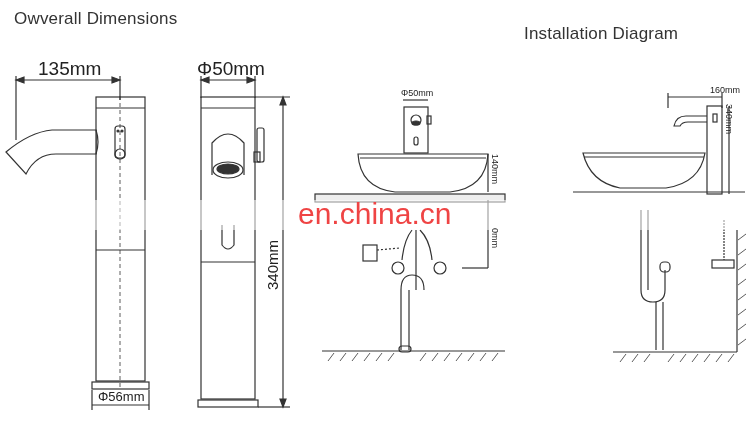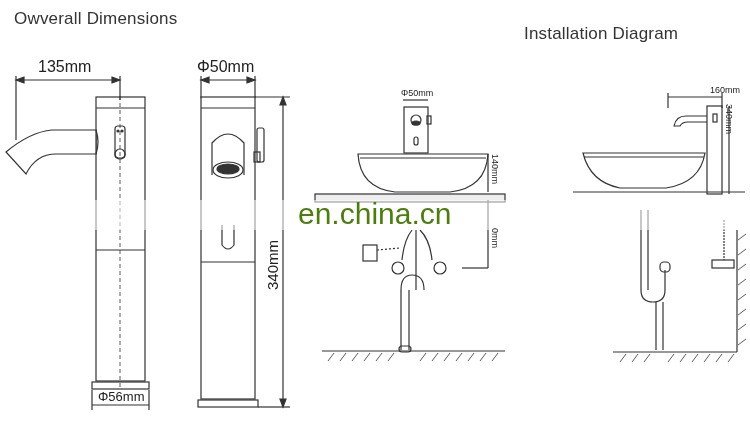--- a/index.html
+++ b/index.html
@@ -1,23 +1,23 @@
 <!DOCTYPE html>
 <html><head>
 <meta charset="utf-8">
 <style>
   html,body{margin:0;padding:0;background:#ffffff;}
   body{width:750px;height:445px;position:relative;overflow:hidden;font-family:"Liberation Sans",sans-serif;color:#222;}
   .title{position:absolute;font-size:17px;color:#333;letter-spacing:0.2px;}
   #t-left{left:14px;top:9px;}
   #t-right{left:524px;top:16px;margin-top:8px;}
-  .dim{position:absolute;font-size:16px;color:#222;}
+  .dim{position:absolute;font-size:19px;color:#222;}
   .dim-sm{position:absolute;font-size:9px;color:#222;}
   svg{position:absolute;left:0;top:0;}
-  .wm{position:absolute;left:298px;top:197px;font-size:30px;color:#4d7c0f;letter-spacing:0px;}
+  .wm{position:absolute;left:298px;top:197px;font-size:30px;color:#ef4444;letter-spacing:0px;}
   .vtext{position:absolute;transform:rotate(-90deg);transform-origin:left top;white-space:nowrap;}
 </style>
 </head>
 <body>
 
 <div class="title" id="t-left">Owverall Dimensions</div>
 <div class="title" id="t-right">Installation Diagram</div>
 
 <svg width="750" height="445" viewBox="0 0 750 445" fill="none" stroke="#333" stroke-width="1.2">
 

